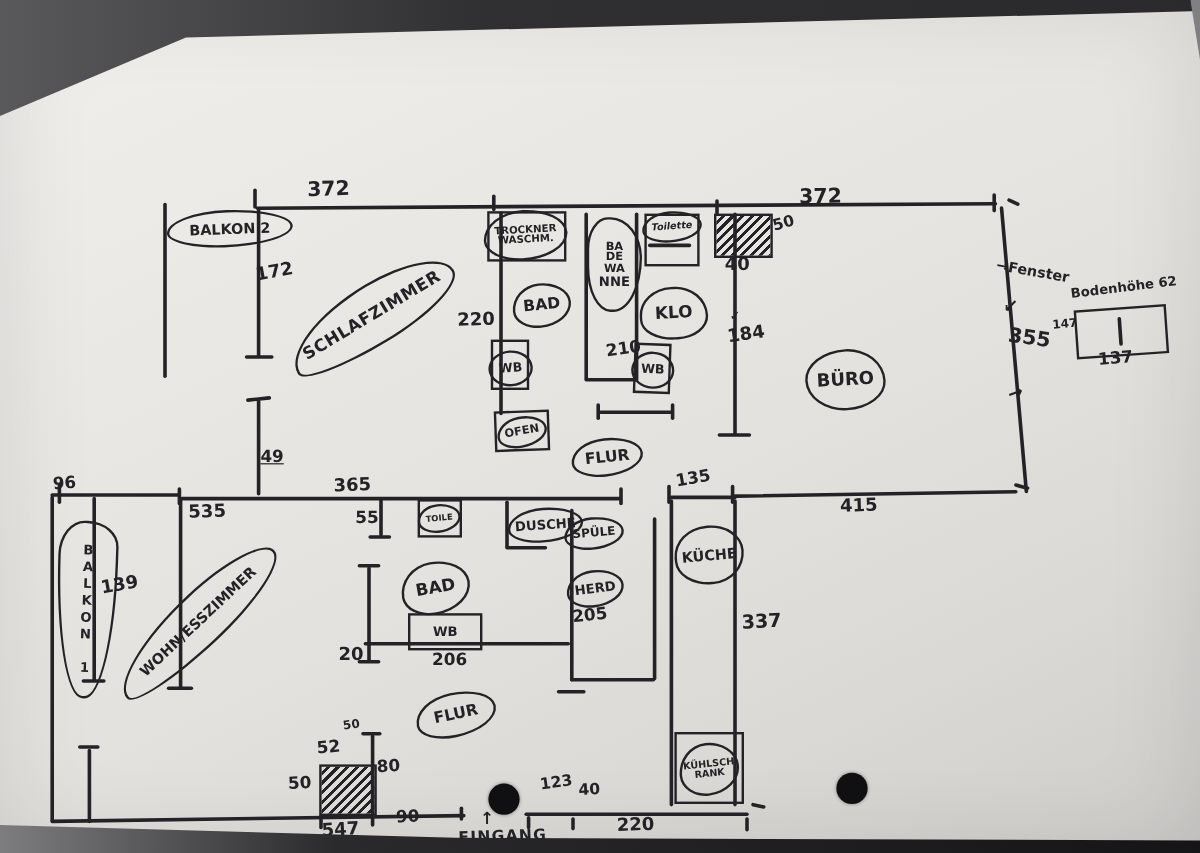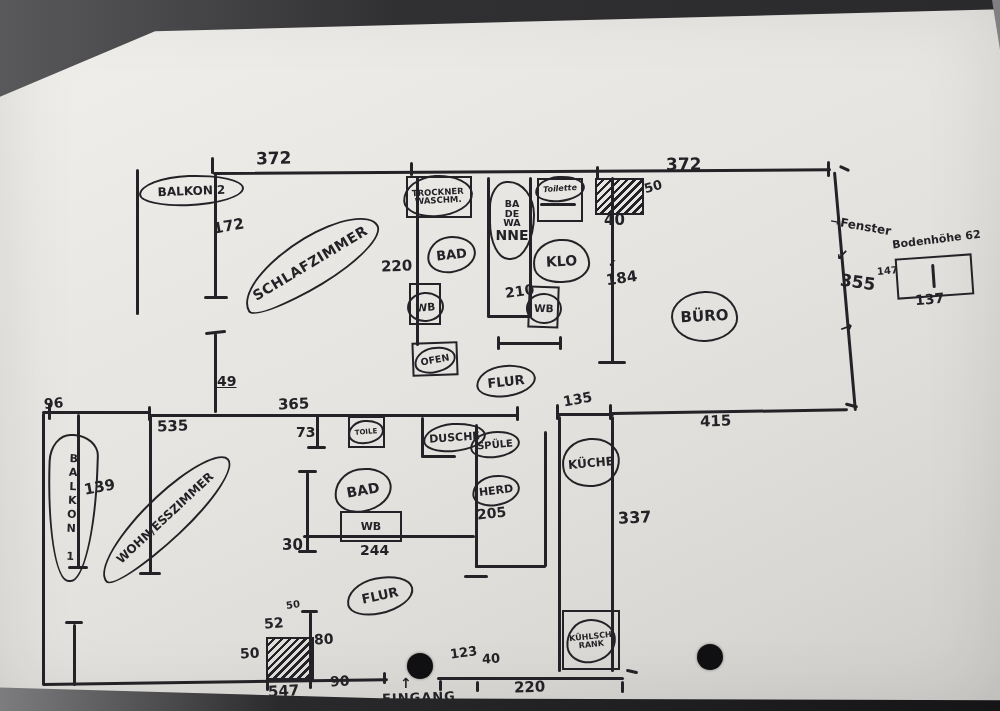--- a/index.html
+++ b/index.html
@@ -127,21 +127,21 @@
   <div class="box" style="left:412px;top:342px;width:42px;height:30px;transform:rotate(-2deg);">
     <div class="bubble" style="left:0px;top:3px;width:38px;height:22px;border-width:2px;transform:rotate(-8deg);">
       <span class="lbl" style="position:static;font-size:9.5px;">OFEN</span>
     </div>
   </div>
 
   <div class="bubble" style="left:489px;top:181px;width:42px;height:75px;flex-direction:column;border-radius:40% 60% 55% 45% / 35% 45% 60% 50%;">
     <span class="lbl" style="position:static;font-size:9.5px;">BA</span>
     <span class="lbl" style="position:static;font-size:9.5px;">DE</span>
     <span class="lbl" style="position:static;font-size:9.5px;">WA</span>
-    <span class="lbl" style="position:static;font-size:14px;">NNE</span>
+    <span class="lbl" style="position:static;font-size:11px;">NNE</span>
   </div>
 
   <div class="box" style="left:537px;top:178px;width:42px;height:40px;">
     <div class="bubble" style="left:-4px;top:-4px;width:46px;height:22px;border-width:2px;transform:rotate(-4deg);">
       <span class="lbl" style="position:static;font-size:8px;font-style:italic;">Toilette</span>
     </div>
     <div class="tick" style="left:1px;top:23px;width:36px;height:2.6px;"></div>
   </div>
 
   <div class="bubble" style="left:533px;top:239px;width:53px;height:40px;transform:rotate(-3deg);border-radius:50% 50% 48% 52%/55% 60% 45% 42%;">
@@ -230,26 +230,26 @@
   <span class="lbl" style="left:505px;top:284px;font-size:14px;transform:rotate(-8deg);">210</span>
   <span class="lbl" style="left:606px;top:271px;font-size:15px;transform:rotate(-8deg);">184</span>
   <span class="lbl" style="left:608px;top:258px;font-size:11px;">✓</span>
   <span class="lbl" style="left:644px;top:180px;font-size:13px;transform:rotate(-15deg);">50</span>
   <span class="lbl" style="left:604px;top:213px;font-size:15px;">40</span>
   <span class="lbl" style="left:840px;top:274px;font-size:17px;transform:rotate(8deg);">355</span>
   <span class="lbl" style="left:217px;top:374px;font-size:14px;text-decoration:underline;">49</span>
   <span class="lbl" style="left:44px;top:396px;font-size:14px;transform:rotate(-4deg);">96</span>
   <span class="lbl" style="left:157px;top:419px;font-size:15px;transform:rotate(-2deg);">535</span>
   <span class="lbl" style="left:278px;top:397px;font-size:15px;transform:rotate(-2deg);">365</span>
-  <span class="lbl" style="left:296px;top:425px;font-size:14px;">73</span>
+  <span class="lbl" style="left:296px;top:425px;font-size:14px;">55</span>
   <span class="lbl" style="left:563px;top:392px;font-size:14px;transform:rotate(-10deg);">135</span>
   <span class="lbl" style="left:700px;top:414px;font-size:15px;transform:rotate(-2deg);">415</span>
   <span class="lbl" style="left:84px;top:480px;font-size:15px;transform:rotate(-10deg);">139</span>
-  <span class="lbl" style="left:282px;top:538px;font-size:15px;">30</span>
-  <span class="lbl" style="left:360px;top:543px;font-size:14px;">244</span>
+  <span class="lbl" style="left:282px;top:538px;font-size:15px;">20</span>
+  <span class="lbl" style="left:360px;top:543px;font-size:14px;">206</span>
   <span class="lbl" style="left:477px;top:506px;font-size:14px;transform:rotate(-6deg);">205</span>
   <span class="lbl" style="left:618px;top:510px;font-size:16px;transform:rotate(-3deg);">337</span>
   <span class="lbl" style="left:286px;top:600px;font-size:10px;transform:rotate(-8deg);">50</span>
   <span class="lbl" style="left:264px;top:616px;font-size:14px;transform:rotate(-5deg);">52</span>
   <span class="lbl" style="left:314px;top:632px;font-size:14px;transform:rotate(-3deg);">80</span>
   <span class="lbl" style="left:240px;top:646px;font-size:14px;transform:rotate(-3deg);">50</span>
   <span class="lbl" style="left:330px;top:674px;font-size:14px;transform:rotate(-3deg);">90</span>
   <span class="lbl" style="left:268px;top:684px;font-size:15px;transform:rotate(-3deg);">547</span>
   <span class="lbl" style="left:450px;top:646px;font-size:13px;transform:rotate(-8deg);">123</span>
   <span class="lbl" style="left:482px;top:652px;font-size:13px;transform:rotate(-3deg);">40</span>

